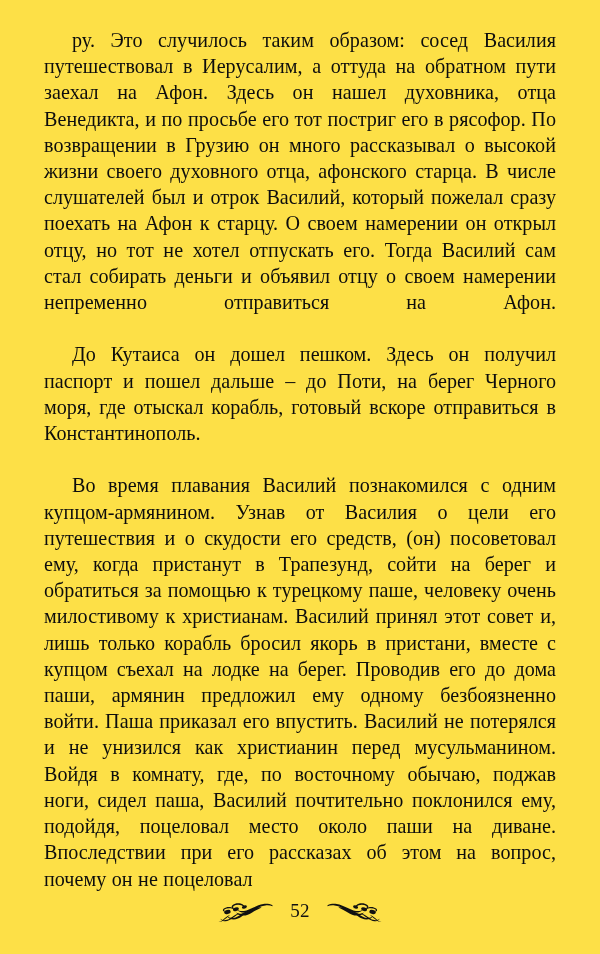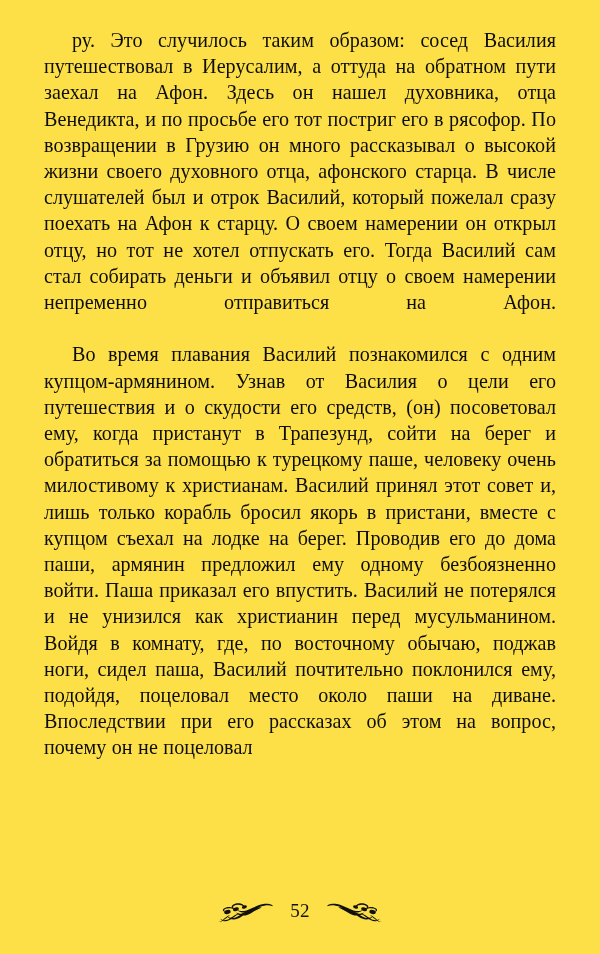--- a/index.html
+++ b/index.html
@@ -83,20 +83,21 @@
 </style>
 </head>
 <body>
 
 <div id="page">
 
   <div id="textblock">
 
     <p class="para">ру. Это случилось таким образом: сосед Василия путешествовал в Иерусалим, а оттуда на обратном пути заехал на Афон. Здесь он нашел духовника, отца Венедикта, и по просьбе его тот постриг его в рясофор. По возвращении в Грузию он много рассказывал о высокой жизни своего духовного отца, афонского старца. В числе слушателей был и отрок Василий, который пожелал сразу поехать на Афон к старцу. О своем намерении он открыл отцу, но тот не хотел отпускать его. Тогда Василий сам стал собирать деньги и объявил отцу о своем намерении непременно отправиться на Афон.</p>
 
+    <p class="para">До Кутаиса он дошел пешком. Здесь он получил паспорт и пошел дальше – до Поти, на берег Черного моря, где отыскал корабль, готовый вскоре отправиться в Константинополь.</p>
 
     <p class="para lastline-natural">Во время плавания Василий познакомился с одним купцом-армянином. Узнав от Василия о цели его путешествия и о скудости его средств, (он) посоветовал ему, когда пристанут в Трапезунд, сойти на берег и обратиться за помощью к турецкому паше, человеку очень милостивому к христианам. Василий принял этот совет и, лишь только корабль бросил якорь в пристани, вместе с купцом съехал на лодке на берег. Проводив его до дома паши, армянин предложил ему одному безбоязненно войти. Паша приказал его впустить. Василий не потерялся и не унизился как христианин перед мусульманином. Войдя в комнату, где, по восточному обычаю, поджав ноги, сидел паша, Василий почтительно поклонился ему, подойдя, поцеловал место около паши на диване. Впоследствии при его рассказах об этом на вопрос, почему он не поцеловал</p>
 
   </div>
 
   <div id="footer">
 
     <span class="ornament left">
       <svg class="ornament" viewBox="0 0 56 22" xmlns="http://www.w3.org/2000/svg" aria-hidden="true">
         <g fill="#111111">

